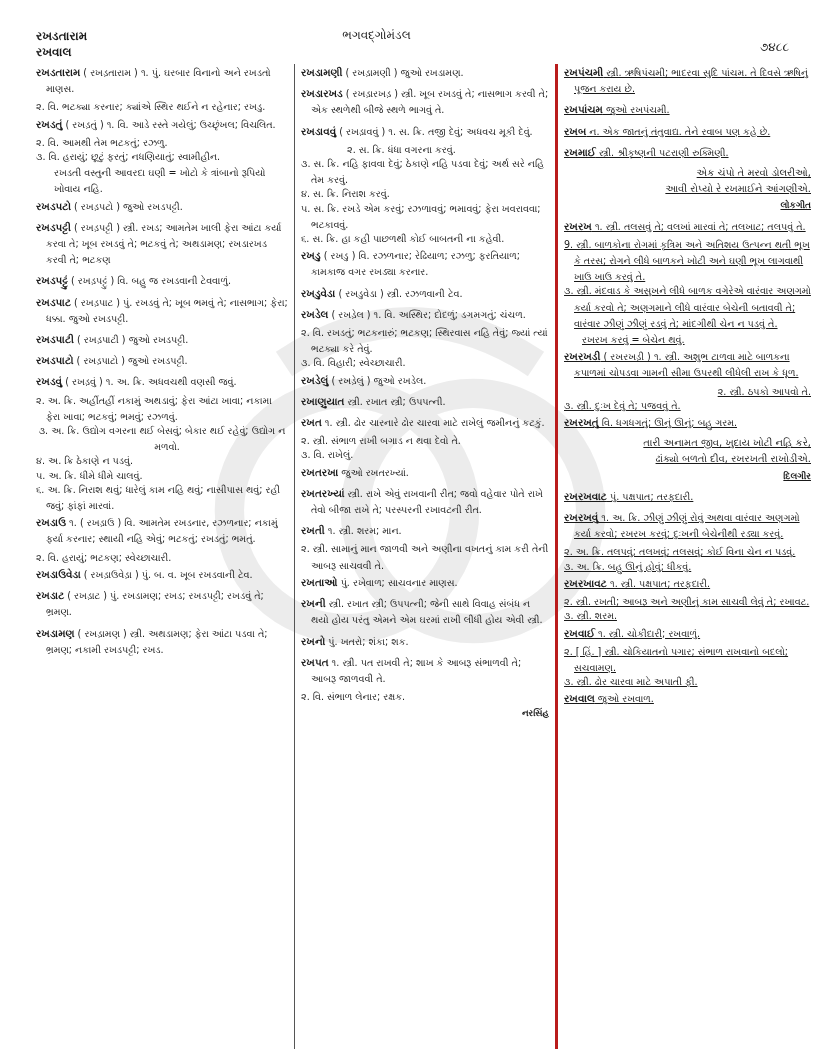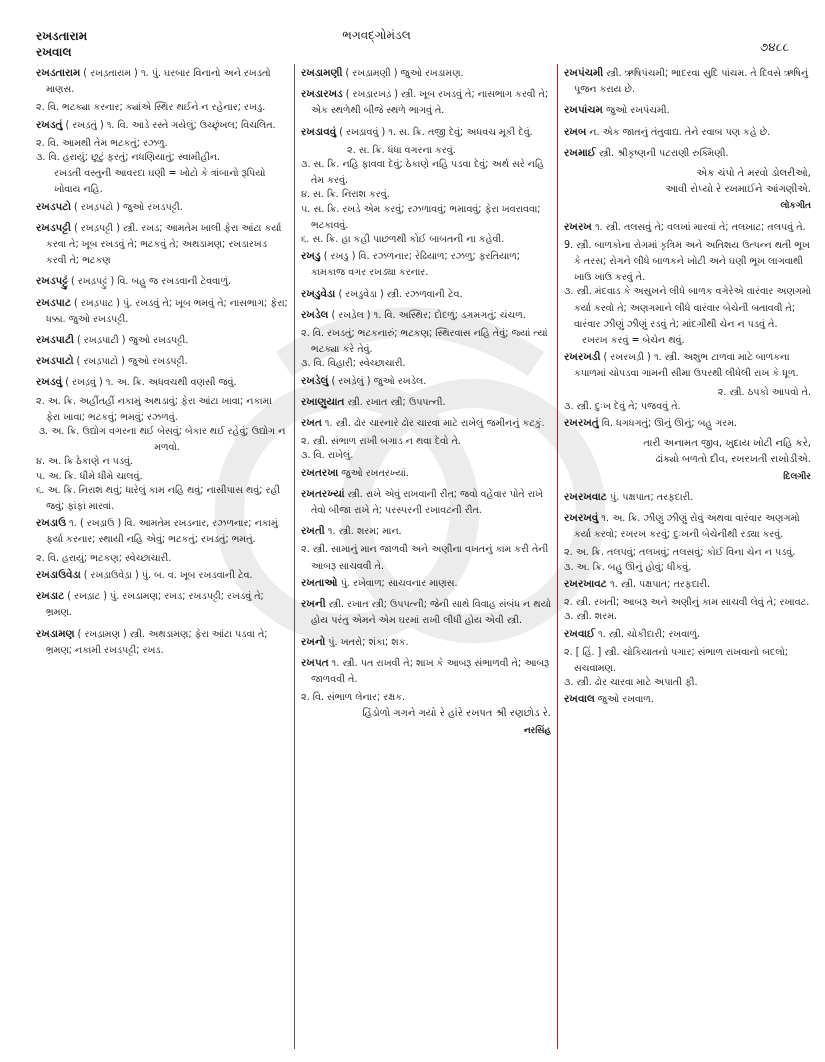--- a/index.html
+++ b/index.html
@@ -6,22 +6,22 @@
   body{width:825px;height:1062px;overflow:hidden;position:relative;
        font-family:"DejaVu Sans","Liberation Sans",sans-serif;color:#1a1a1a;}
   .watermark{position:absolute;left:200px;top:280px;width:420px;height:420px;pointer-events:none;opacity:0.07;}
   .header{position:absolute;top:28px;left:0;width:825px;height:40px;}
   .hdr-left{position:absolute;left:36px;top:0;font-size:12px;font-weight:bold;line-height:16px;}
   .hdr-center{position:absolute;left:0;width:753px;top:0;text-align:center;font-size:12px;}
   .hdr-right{position:absolute;right:36px;top:12px;font-size:12px;}
   .columns{position:absolute;top:64px;left:36px;width:775px;height:985px;display:flex;}
   .col{box-sizing:border-box;padding:0 6px;font-size:9.6px;line-height:16.2px;overflow:hidden;}
   .col1{width:258px;padding-left:0;}
-  .col2{width:264px;border-left:1px solid #555;border-right:1px solid #b91c1c;}
-  .col3{width:253px;padding-right:0;}
+  .col2{width:264px;border-left:1px solid #555;border-right:3px solid #b91c1c;}
+  .col3{width:253px;padding-right:0;text-decoration:underline;}
   .entry{margin:0 0 4px 0;padding-left:10px;text-indent:-10px;}
   .hw{font-weight:bold;font-size:10.4px;}
   .sense{padding-left:10px;margin:0;}
   .quote{text-align:right;font-size:10px;margin:0;}
   .src{text-align:right;font-size:9px;font-weight:bold;margin:0 0 4px 0;}
   .ex{padding-left:18px;margin:0;}
 </style>
 </head>
 <body>
 
@@ -87,21 +87,20 @@
       <div class="sense entry" style="margin-top: -2px;">૩. વિ. રાખેલું.</div>
       <div class="entry"><span class="hw">રખતરખા</span><span> જુઓ રખતરખ્યાં.</span></div>
       <div class="entry"><span class="hw">રખતરખ્યાં</span><span> સ્ત્રી. રાખે એવું રાખવાની રીત; જવો વહેવાર પોતે રાખે તેવો બીજા રાખે તે; પરસ્પરની રખાવટની રીત.</span></div>
       <div class="entry"><span class="hw">રખતી</span><span> ૧. સ્ત્રી. શરમ; માન.</span></div>
       <div class="sense entry" style="margin-top: -2px;">૨. સ્ત્રી. સામાનું માન જાળવી અને અણીના વખતનું કામ કરી તેની આબરૂ સાચવવી તે.</div>
       <div class="entry"><span class="hw">રખતાઓ</span><span> પું. રખેવાળ; સાચવનાર માણસ.</span></div>
       <div class="entry"><span class="hw">રખની</span><span> સ્ત્રી. રખાત સ્ત્રી; ઉપપત્ની; જેની સાથે વિવાહ સંબંધ ન થયો હોય પરંતુ એમને એમ ઘરમાં રાખી લીધી હોય એવી સ્ત્રી.</span></div>
       <div class="entry"><span class="hw">રખનો</span><span> પું. ખતરો; શંકા; શક.</span></div>
       <div class="entry"><span class="hw">રખપત</span><span> ૧. સ્ત્રી. પત રાખવી તે; શાખ કે આબરૂ સંભાળવી તે; આબરૂ જાળવવી તે.</span></div>
       <div class="sense entry" style="margin-top: -2px;">૨. વિ. સંભાળ લેનાર; રક્ષક.</div>
-      <div class="quote">હિંડોળો ગગને ગયો રે હાંરે રખપત શ્રી રણછોડ રે.</div>
       <div class="src">નરસિંહ</div>
     </div>
   <div class="col col3">
       <div class="entry"><span class="hw">રખપંચમી</span><span> સ્ત્રી. ઋષિપંચમી; ભાદરવા સુદિ પાંચમ. તે દિવસે ઋષિનું પૂજન કરાય છે.</span></div>
       <div class="entry"><span class="hw">રખપાંચમ</span><span> જુઓ રખપંચમી.</span></div>
       <div class="entry"><span class="hw">રખબ</span><span> ન. એક જાતનું તંતુવાદ્ય. તેને રવાબ પણ કહે છે.</span></div>
       <div class="entry"><span class="hw">રખમાઈ</span><span> સ્ત્રી. શ્રીકૃષ્ણની પટરાણી રુક્મિણી.</span></div>
       <div class="quote">એક ચંપો તે મરવો ડોલરીઓ,</div>
       <div class="quote">આવી રોપ્યો રે રખમાઈને આંગણીએ.</div>
       <div class="src">લોકગીત</div>

